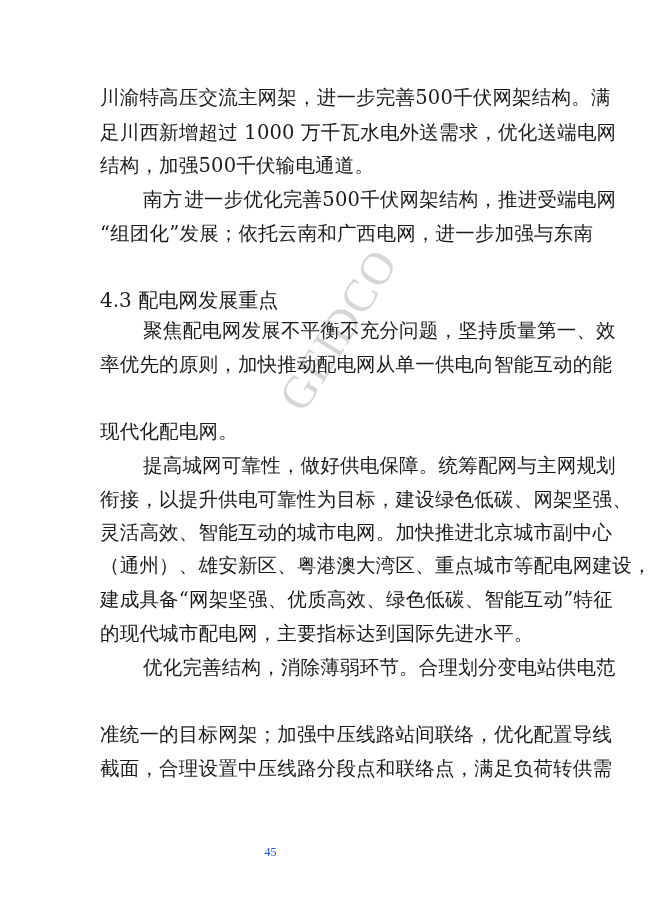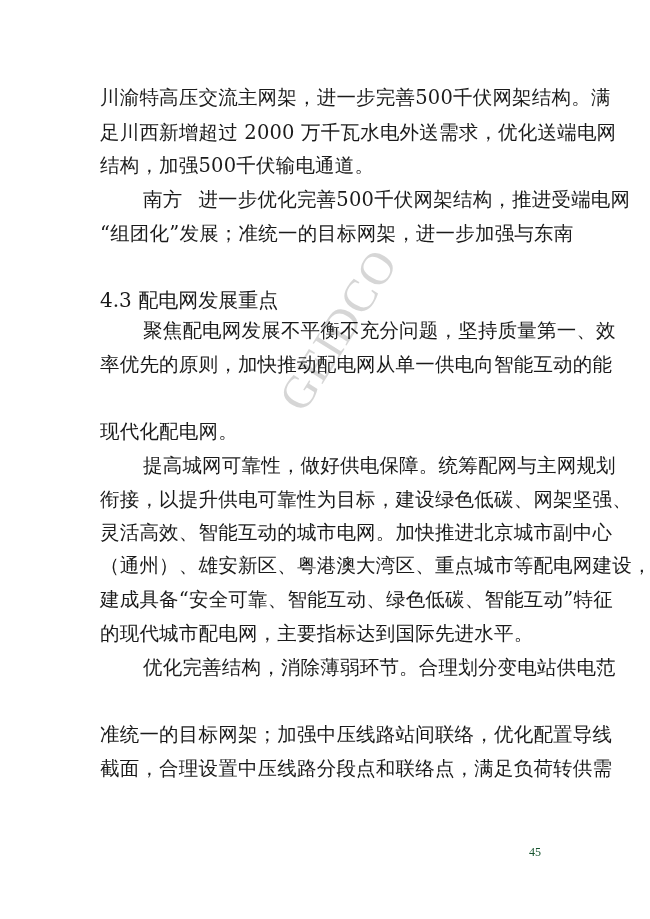--- a/index.html
+++ b/index.html
@@ -3,51 +3,51 @@
 <meta charset="utf-8">
 <style>
   html, body { margin:0; padding:0; background:#ffffff; }
   body { width:650px; height:919px; position:relative; overflow:hidden; font-family:"DejaVu Serif","Liberation Serif",serif; color:#1a1a1a; }
   .page { position:absolute; left:0; top:0; width:650px; height:919px; background:#fff; }
   .line { position:absolute; left:100px; width:452px; font-size:19.5px; line-height:24px; white-space:nowrap; text-align:justify; text-align-last:justify; letter-spacing:0.2px; }
   .indent { left:143px; width:409px; }
   .last { text-align-last:left; }
   .heading { position:absolute; left:100px; font-size:20px; font-weight:normal; line-height:22px; white-space:nowrap; }
   .bold { font-weight:normal; }
-  .pagenum { position:absolute; left:0; width:541px; text-align:right; top:845px; font-size:12px; font-family:"Liberation Serif",serif; color:#14532d; }
+  .pagenum { position:absolute; left:0; width:541px; text-align:center; top:845px; font-size:12px; font-family:"Liberation Serif",serif; color:#1d4ed8; }
   .watermark { position:absolute; left:268px; top:392px; font-size:46px; font-family:"Liberation Serif",serif; color:rgba(180,180,180,0.55); transform:rotate(-58deg); transform-origin:left top; letter-spacing:1px; pointer-events:none; }
 </style>
 </head>
 <body>
 
 <div class="page">
 
   <div class="watermark">GEIDCO</div>
 
   <div class="line" style="top:86px">川渝特高压交流主网架，进一步完善500千伏网架结构。满</div>
-  <div class="line" style="top:121px">足川西新增超过 2000 万千瓦水电外送需求，优化送端电网</div>
+  <div class="line" style="top:121px">足川西新增超过 1000 万千瓦水电外送需求，优化送端电网</div>
   <div class="line last" style="top:154px">结构，加强500千伏输电通道。</div>
 
   <div class="line indent" style="top:188px; display:flex; justify-content:space-between;">
     <span class="bold">南方</span>
-      <span style="flex:1; text-align:justify; text-align-last:justify; margin-left:16px;">进一步优化完善500千伏网架结构，推进受端电网</span>
+      <span style="flex:1; text-align:justify; text-align-last:justify; margin-left:2px;">进一步优化完善500千伏网架结构，推进受端电网</span>
   </div>
-  <div class="line" style="top:222px">“组团化”发展；准统一的目标网架，进一步加强与东南</div>
+  <div class="line" style="top:222px">“组团化”发展；依托云南和广西电网，进一步加强与东南</div>
 
   <div class="heading" style="top:289px">4.3  配电网发展重点</div>
 
   <div class="line indent" style="top:319px">聚焦配电网发展不平衡不充分问题，坚持质量第一、效</div>
   <div class="line" style="top:353px">率优先的原则，加快推动配电网从单一供电向智能互动的能</div>
   <div class="line last" style="top:420px">现代化配电网。</div>
 
   <div class="line indent" style="top:454px">提高城网可靠性，做好供电保障。统筹配网与主网规划</div>
   <div class="line" style="top:488px">衔接，以提升供电可靠性为目标，建设绿色低碳、网架坚强、</div>
   <div class="line" style="top:521px">灵活高效、智能互动的城市电网。加快推进北京城市副中心</div>
   <div class="line" style="top:554px">（通州）、雄安新区、粤港澳大湾区、重点城市等配电网建设，</div>
-  <div class="line" style="top:588px">建成具备“安全可靠、智能互动、绿色低碳、智能互动”特征</div>
+  <div class="line" style="top:588px">建成具备“网架坚强、优质高效、绿色低碳、智能互动”特征</div>
   <div class="line last" style="top:622px">的现代城市配电网，主要指标达到国际先进水平。</div>
 
   <div class="line indent" style="top:656px">优化完善结构，消除薄弱环节。合理划分变电站供电范</div>
   <div class="line" style="top:723px">准统一的目标网架；加强中压线路站间联络，优化配置导线</div>
   <div class="line" style="top:757px">截面，合理设置中压线路分段点和联络点，满足负荷转供需</div>
 
   <div class="pagenum">45</div>
 </div>
 
 </body></html>

